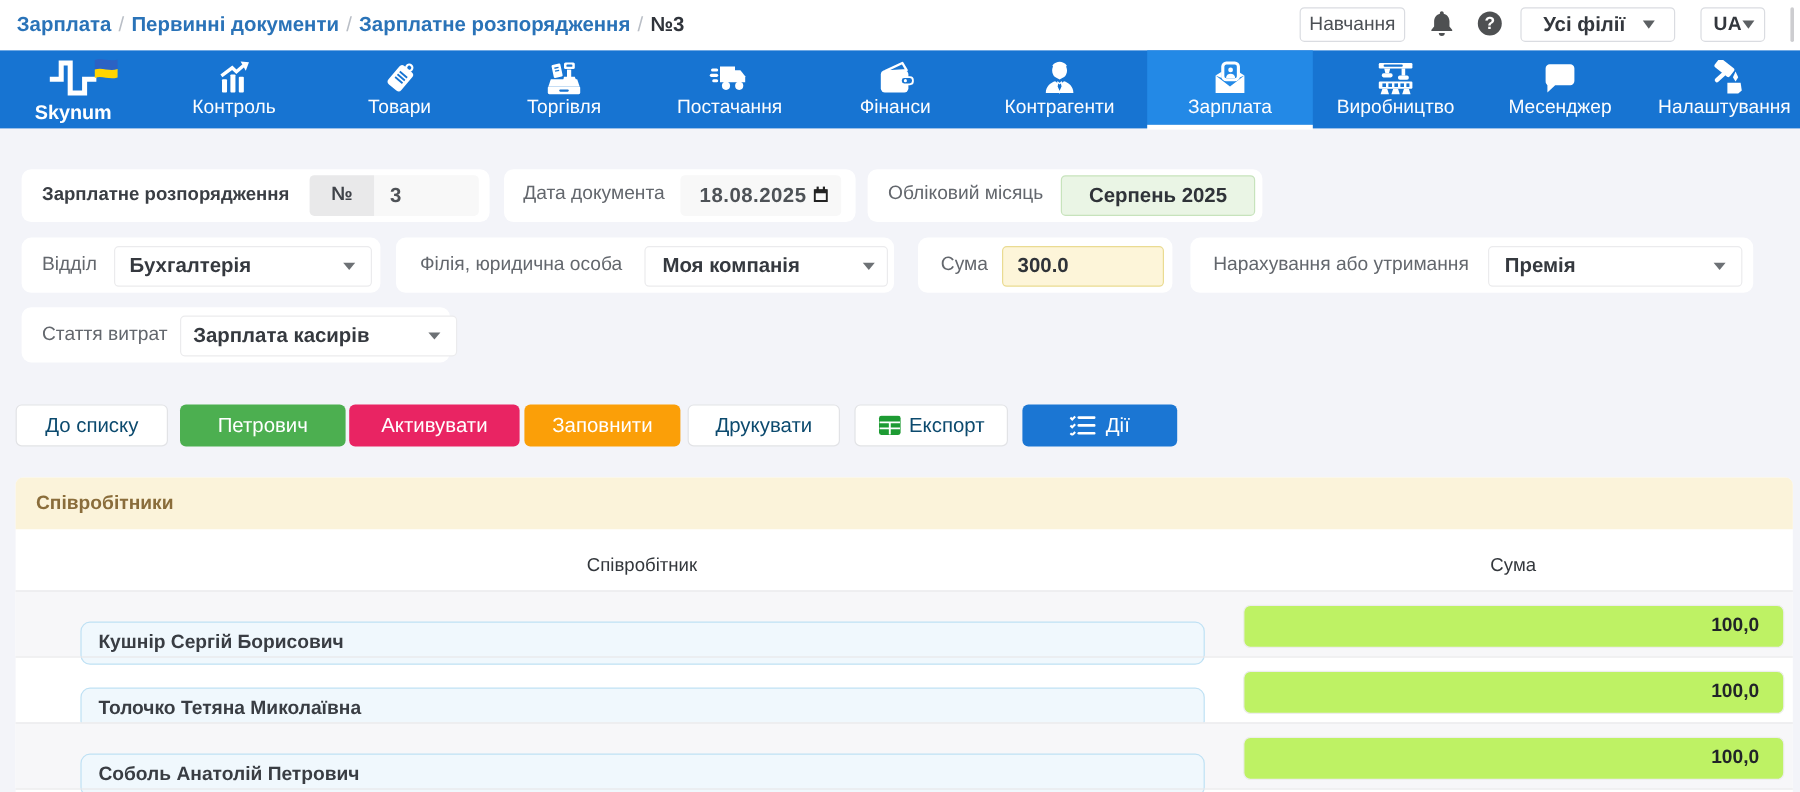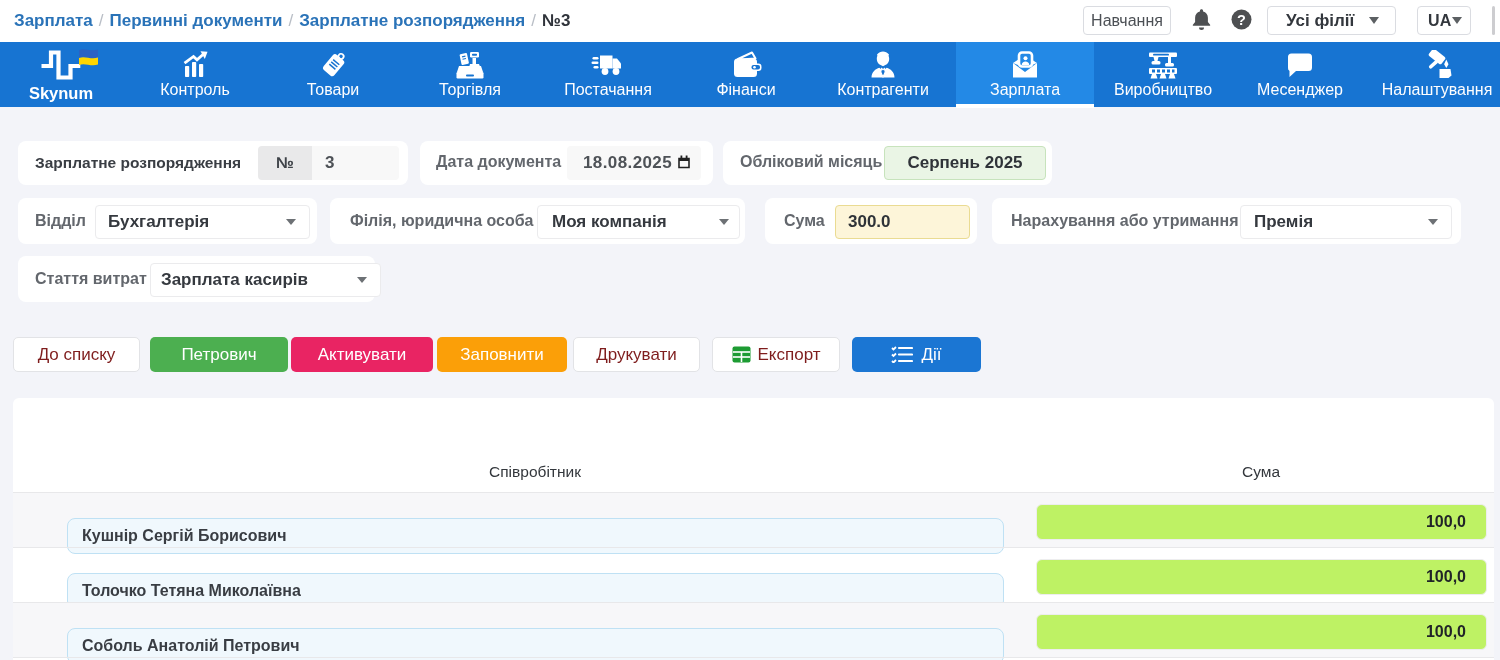--- a/index.html
+++ b/index.html
@@ -23,29 +23,29 @@
 #nav { position:absolute; left:0; top:42px; width:1500px; height:65px; background:#1774d2; }
 .navitem { position:absolute; top:0; height:62px; width:138px; text-align:center; color:#fff; }
 .navitem .ic { position:absolute; left:0; right:0; top:8px; height:30px; }
 .navitem .lbl { position:absolute; left:-20px; right:-20px; top:39px; font-size:16px; color:#fdfdfe; }
 #tab-active { position:absolute; top:0; height:62px; width:138px; background:#2389e6; }
 #tab-white { position:absolute; top:62px; height:4px; width:138px; background:#fff; }
 #logo { position:absolute; left:20px; top:0; width:90px; height:65px; }
 
 
 .card { position:absolute; background:#fff; border-radius:8px; }
-.lbl-g { position:absolute; font-size:16px; color:#63676d; white-space:nowrap;font-weight:bold; }
+.lbl-g { position:absolute; font-size:16px; color:#63676d; white-space:nowrap; }
 .val-b { font-weight:bold; color:#3a3e44; }
 .inp { position:absolute; background:#f8f8f8; border-radius:4px; font-size:17px; font-weight:bold; color:#4e5257; }
 .sel { position:absolute; background:#fff; border:1px solid #ebebed; border-radius:4px; font-size:17px; font-weight:bold; color:#35393f; }
 .sel .caret2 { position:absolute; right:13px; top:50%; margin-top:-3px; width:0; height:0; border-left:5.5px solid transparent; border-right:5.5px solid transparent; border-top:6.5px solid #6d7175; }
 
 
 .btn { position:absolute; top:337px; height:35px; border-radius:5px; font-size:17px; text-align:center; line-height:35px; color:#fff; }
-.btn.light { background:#fff; border:1px solid #e2e3e6; color:#7f1d1d; line-height:33px; }
+.btn.light { background:#fff; border:1px solid #e2e3e6; color:#0c4a6e; line-height:33px; }
 
 
 #tbl { position:absolute; left:13px; top:398px; width:1481px; height:262px; background:#fff; border-radius:6px 6px 0 0; }
 #tbl-head { position:absolute; left:0; top:0; width:1481px; height:43px; background:#fbf3da; border-radius:6px 6px 0 0; }
 #tbl-head span { position:absolute; left:17px; top:13px; font-size:16px; font-weight:bold; color:#8a6d3b; }
 .col-h { position:absolute; top:0; height:51px; font-size:15.5px; color:#33373c; }
 .trow { position:absolute; left:0; width:1481px; height:55px; border-top:1px solid #e8e8ea; }
 .trow.odd { background:#f7f7f9; }
 .name-inp { position:absolute; left:54px; top:25px; width:937px; height:36px; background:#f0f8fd; border:1px solid #bfe1f4; border-radius:8px; font-size:16px; font-weight:bold; color:#393d43; line-height:34px; padding-left:14px; }
 .amt-inp { position:absolute; left:1023px; top:11px; width:451px; height:36px; background:#bef264; border:1px solid #ededee; border-radius:6px; font-size:16px; font-weight:bold; color:#212428; line-height:34px; text-align:right; padding-right:20px; }
@@ -303,20 +303,23 @@
         <line x1="8" y1="15" x2="21" y2="15"></line>
       </g>
       <g fill="none" stroke="#fff" stroke-width="1.8">
         <path d="M1 2 l1.5 1.5 L5 1"></path>
         <path d="M1 8.5 l1.5 1.5 L5 7.5"></path>
         <path d="M1 15 l1.5 1.5 L5 14"></path>
       </g>
     </svg>Дії</div>
 
 <div id="tbl">
+  <div id="tbl-head">
+      <span>Співробітники</span>
+    </div>
   <div class="col-h" style="left:462px;top:43px;width:120px;text-align:center;line-height:62px">Співробітник</div>
   <div class="col-h" style="left:1188px;top:43px;width:120px;text-align:center;line-height:62px">Сума</div>
   <div class="trow odd" style="top:94px">
     <div class="name-inp">Кушнір Сергій Борисович</div>
     <div class="amt-inp">100,0</div>
   </div>
   <div class="trow" style="top:149px">
     <div class="name-inp">Толочко Тетяна Миколаївна</div>
     <div class="amt-inp">100,0</div>
   </div>

